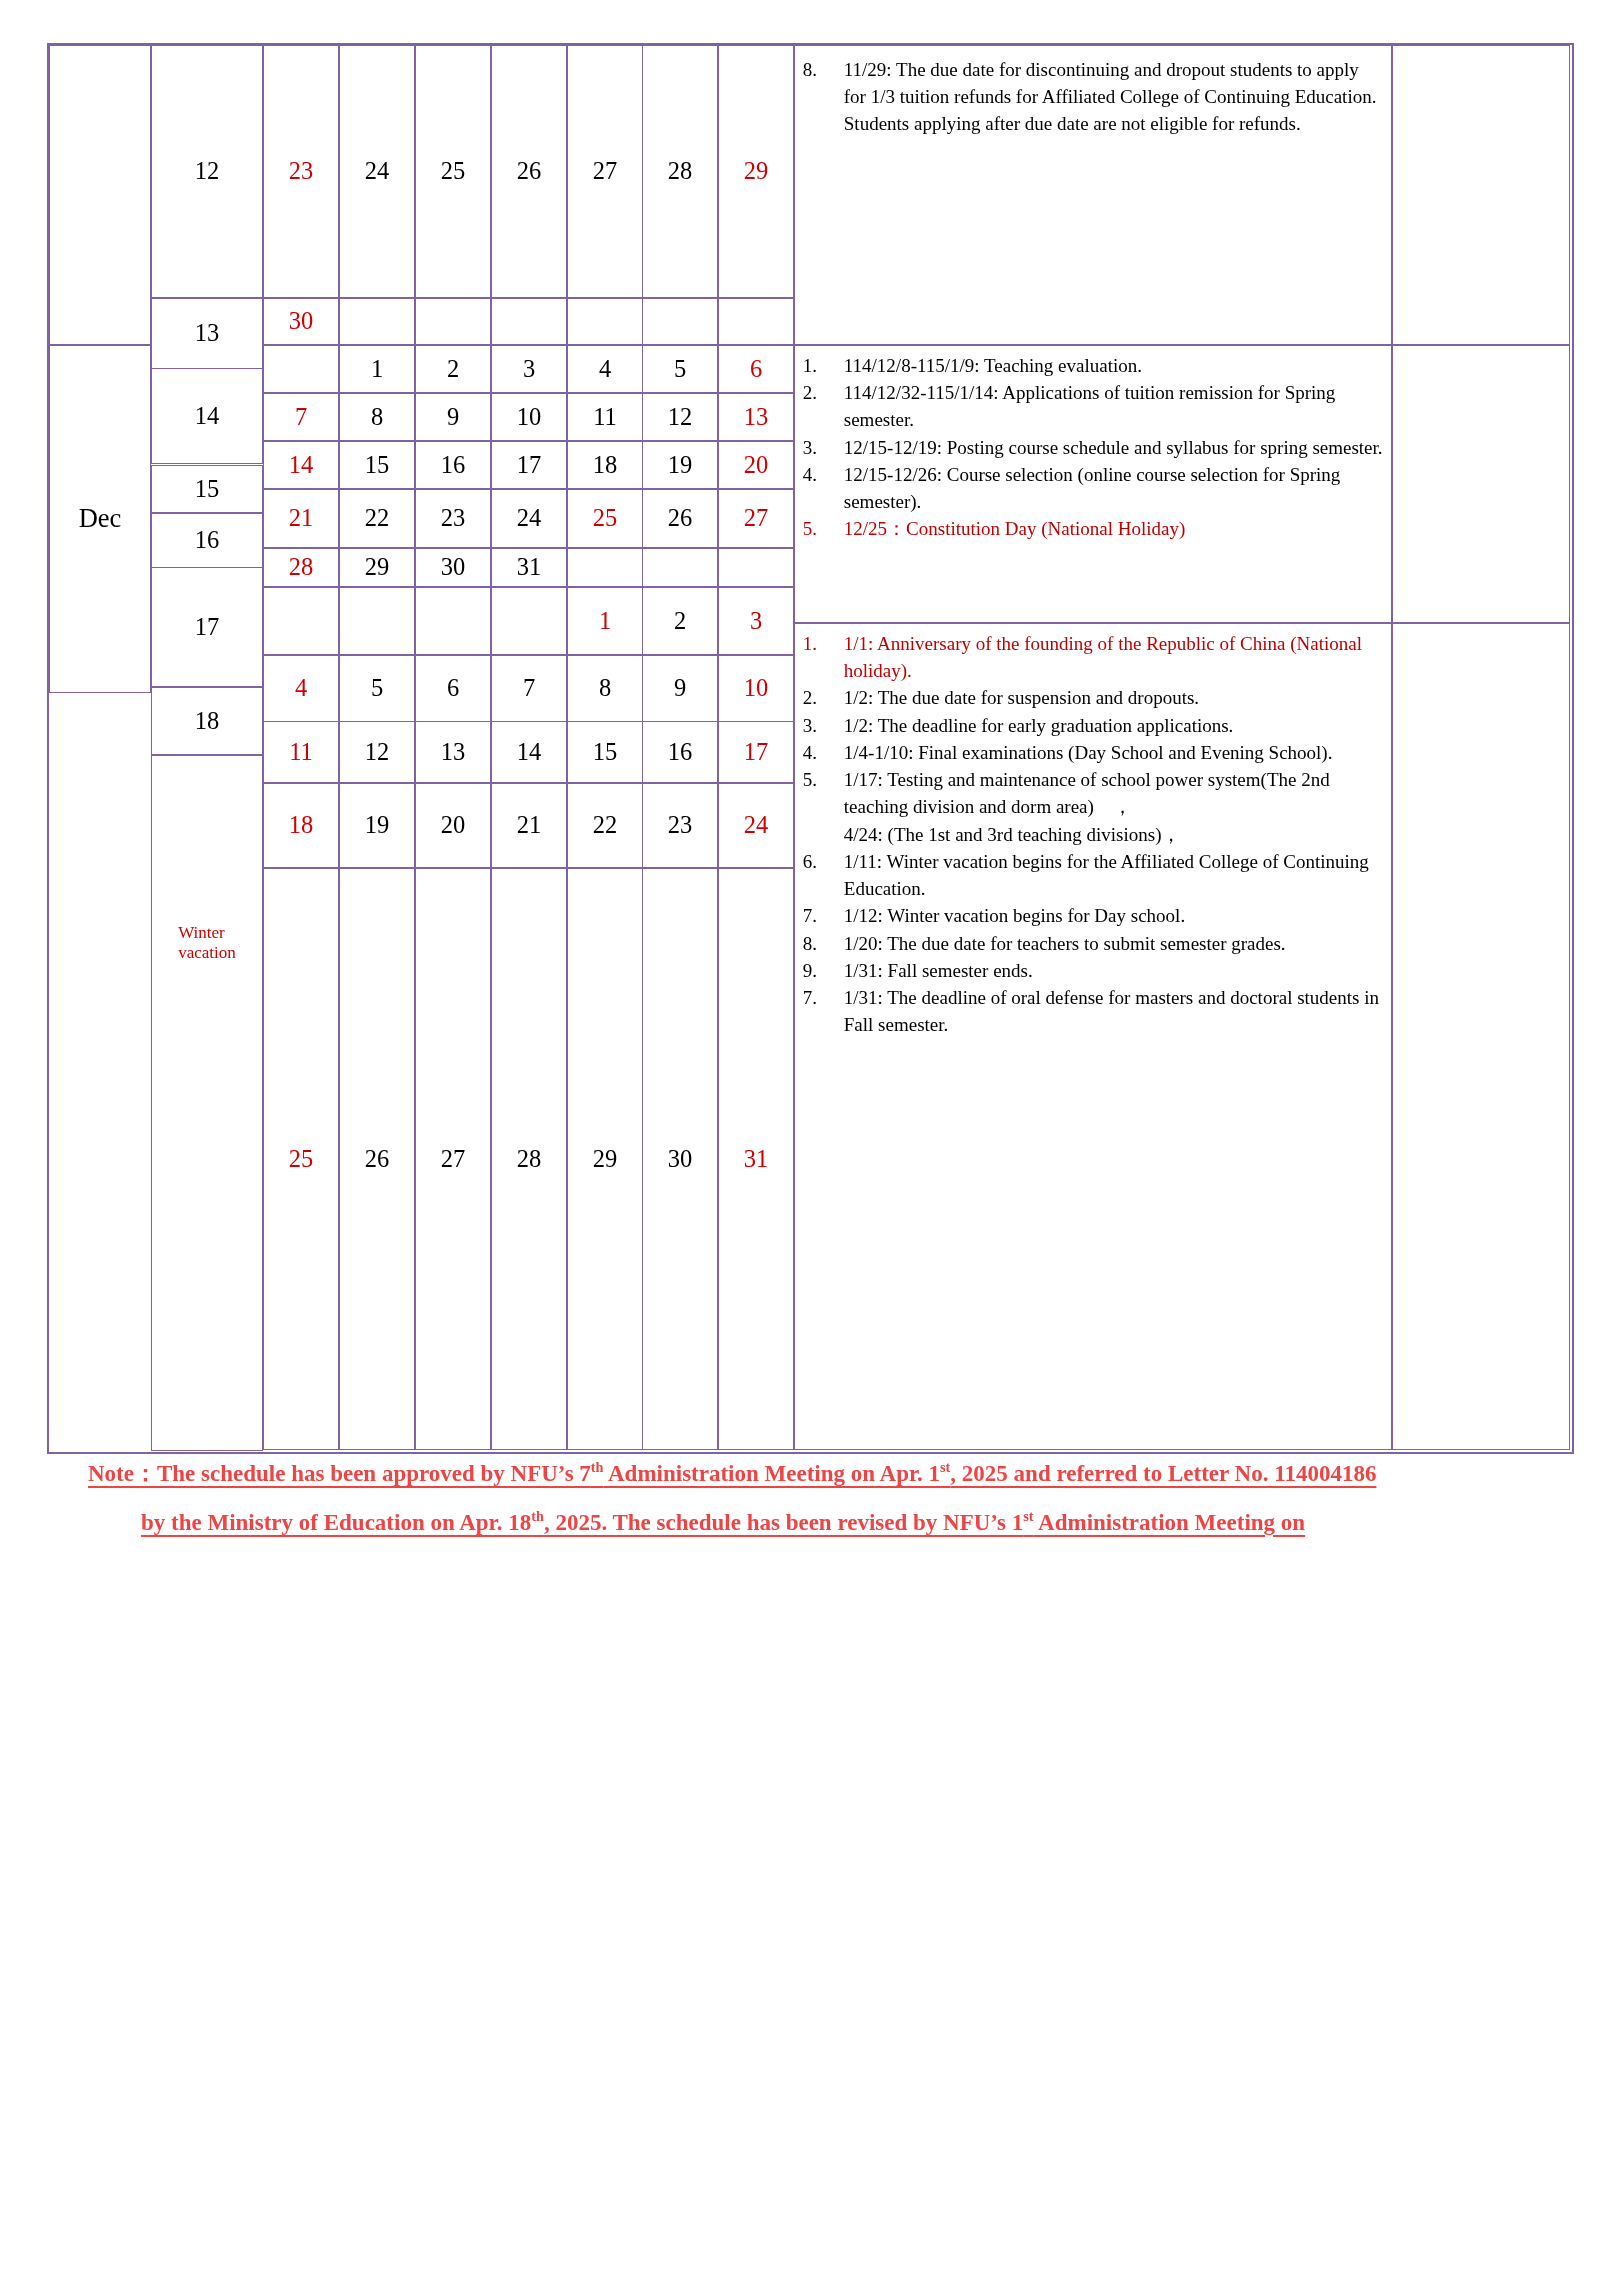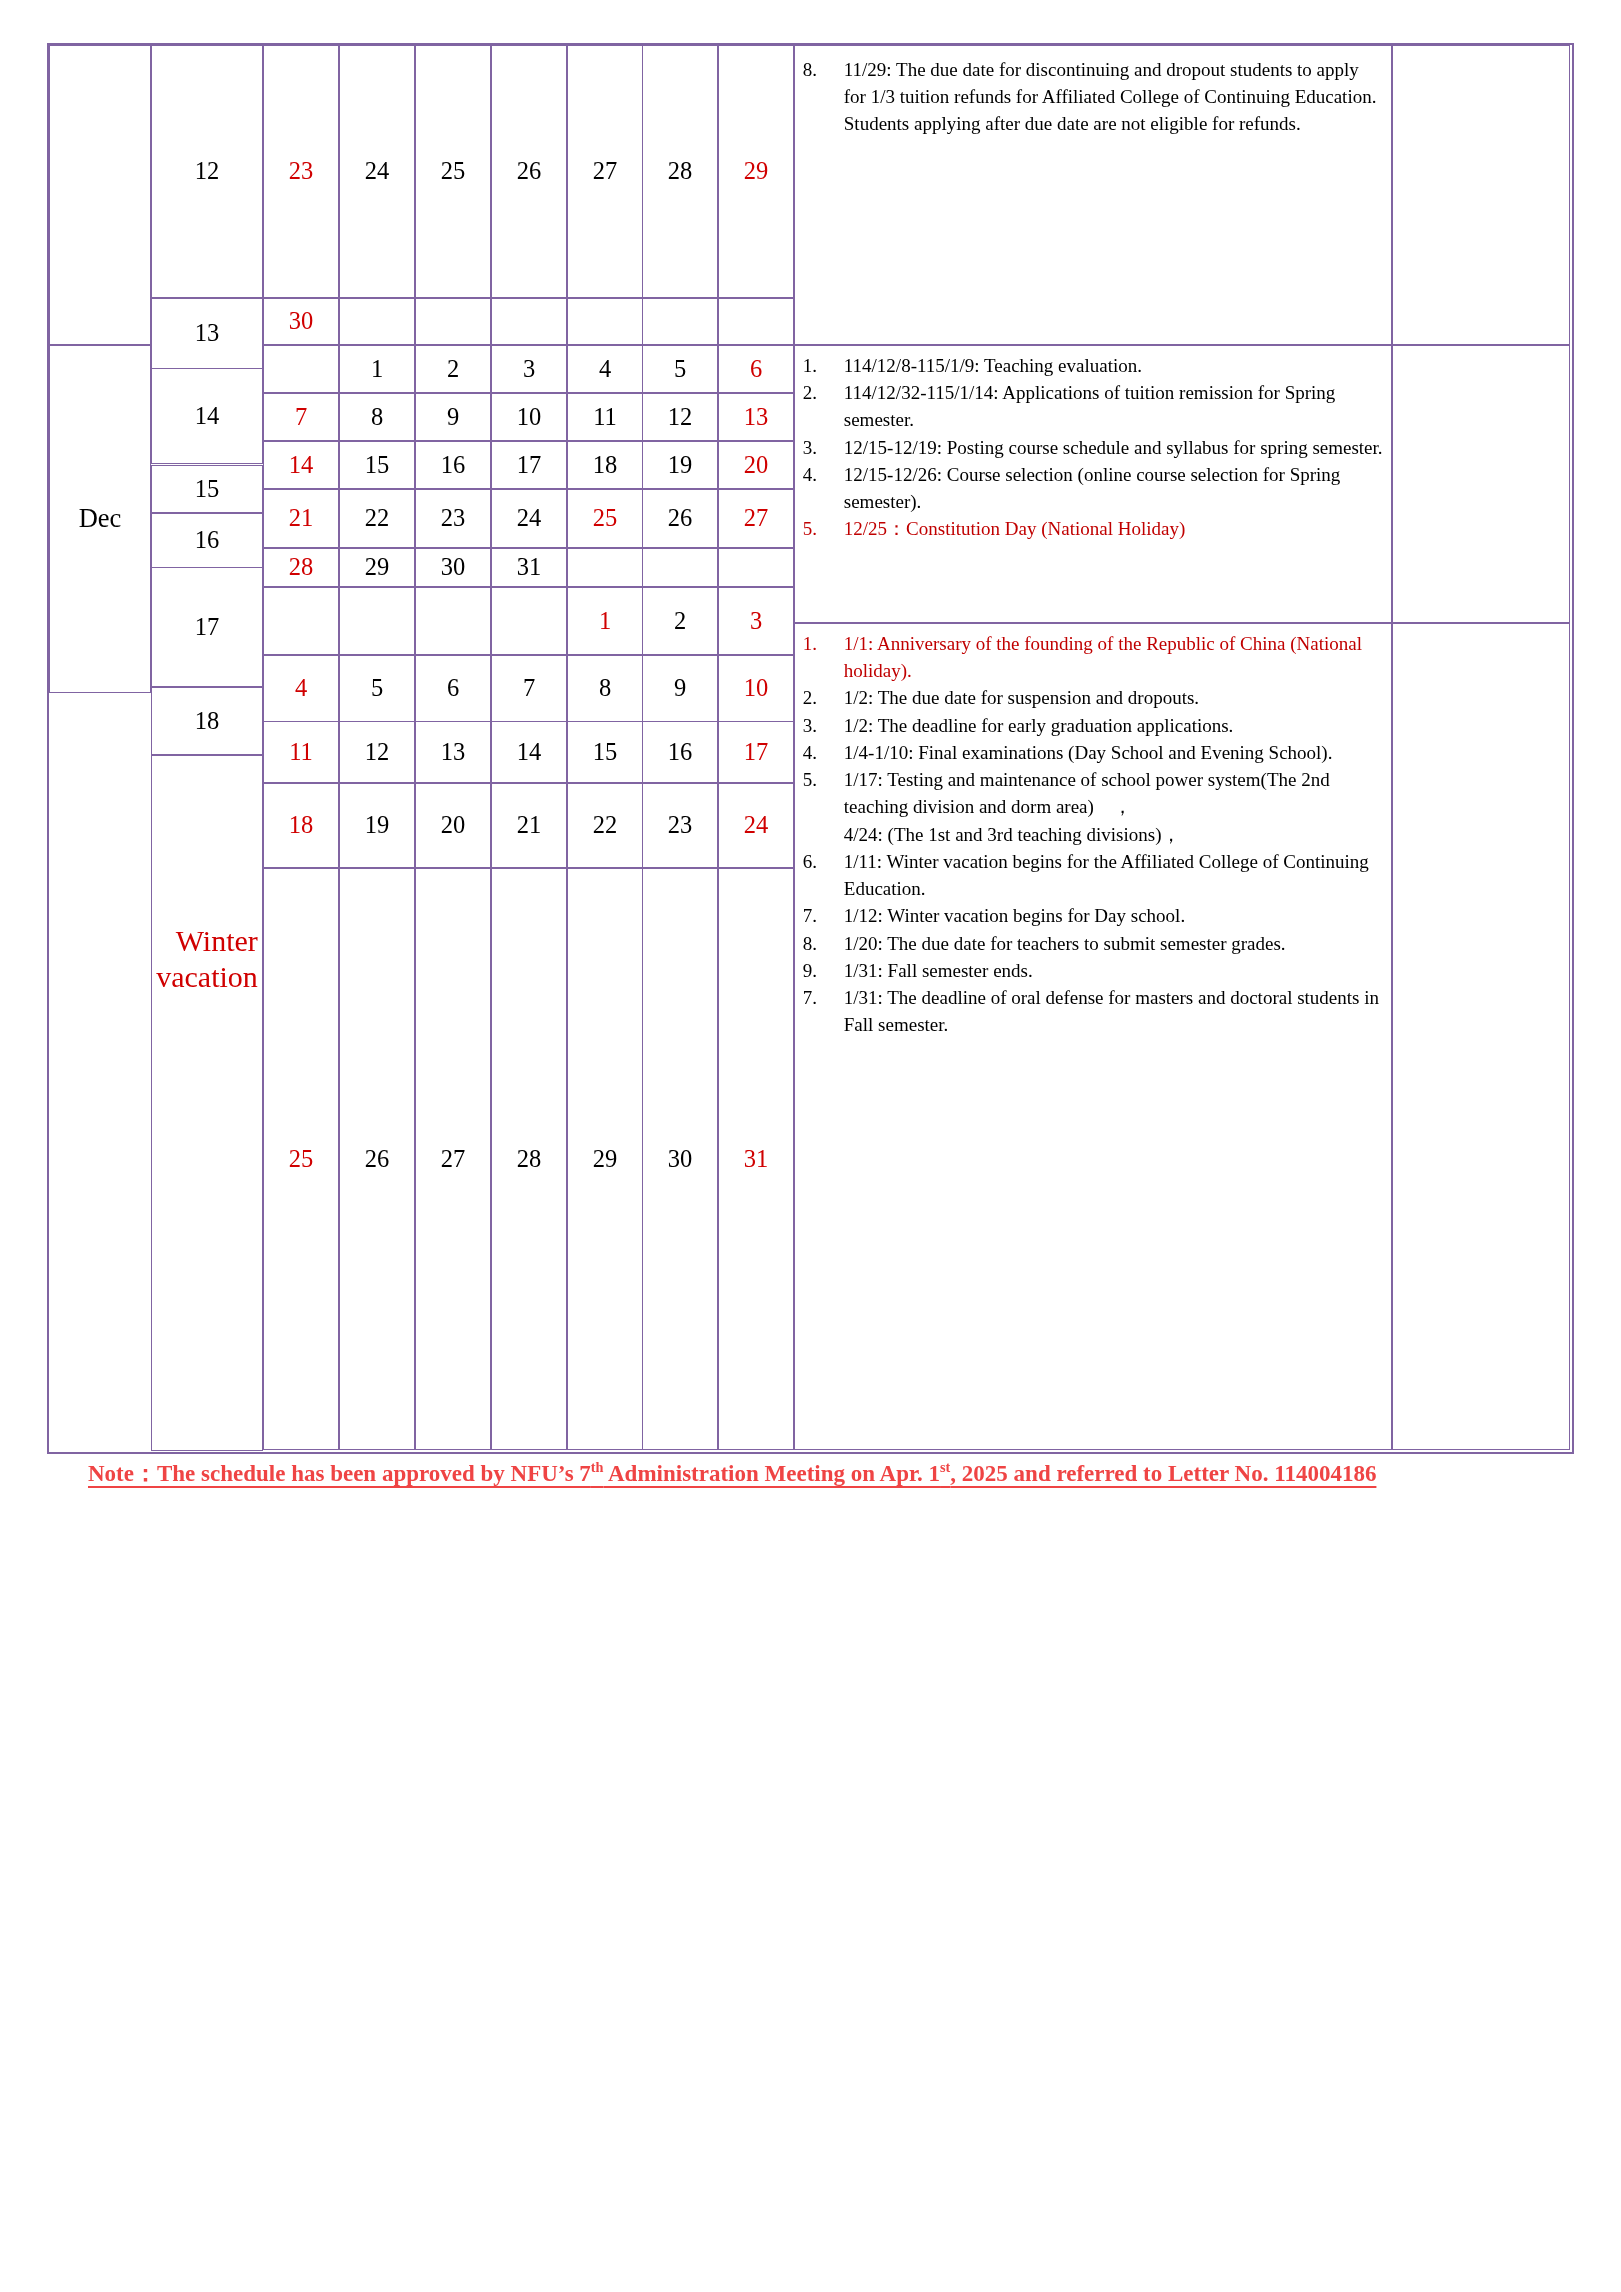--- a/index.html
+++ b/index.html
@@ -26,21 +26,21 @@
     box-sizing:border-box;
     border:1px solid #8064A2;
     background:transparent;
   }
   .vcenter{display:flex;align-items:center;justify-content:center;}
   .num{font-size:24.5px;line-height:1;}
   .red{color:#D00000;}
   .blk{color:#000000;}
   .monthlbl{font-size:26.5px;line-height:1.18;text-align:center;}
   .wklbl{font-size:24.5px;}
-  .wintertxt{color:#D00000;font-size:30px;line-height:1.2;text-align:right;}
+  .wintertxt{color:#D00000;font-size:17px;line-height:1.2;text-align:left;}
 
   
   .notes{
     position:absolute;
     box-sizing:border-box;
     border:1px solid #8064A2;
     padding:7.8px 5.9px 3.9px 7.8px;
     overflow:hidden;
   }
   .noteline{
@@ -389,16 +389,17 @@
           <div class="noteline"><span class="idx">7.</span><span class="txt">1/31: The deadline of oral defense for masters and doctoral students in Fall semester.</span></div>
         </div>
         <div class="cell" style="left: 1343px; top: 0px; width: 178px; height: 300px;"></div>
         <div class="cell" style="left: 1343px; top: 300px; width: 178px; height: 278px;"></div>
         <div class="cell" style="left: 1343px; top: 578px; width: 178px; height: 827px;"></div>
       </div>
   </div>
 
   <div class="footer">
     <div class="fline l1"><span class="u"><span>Note：The schedule has been approved by NFU’s 7</span><sup>th</sup><span> Administration Meeting on Apr. 1</span><sup>st</sup><span>, 2025 and referred to Letter No. 114004186</span></span></div>
+    <div class="fline l2"><span class="u"><span>by the Ministry of Education on Apr. 18</span><sup>th</sup><span>,  2025. The schedule has been revised by NFU’s 1</span><sup>st</sup><span> Administration Meeting on </span></span></div>
   </div>
 
 </div>
 
 
 </body></html>

